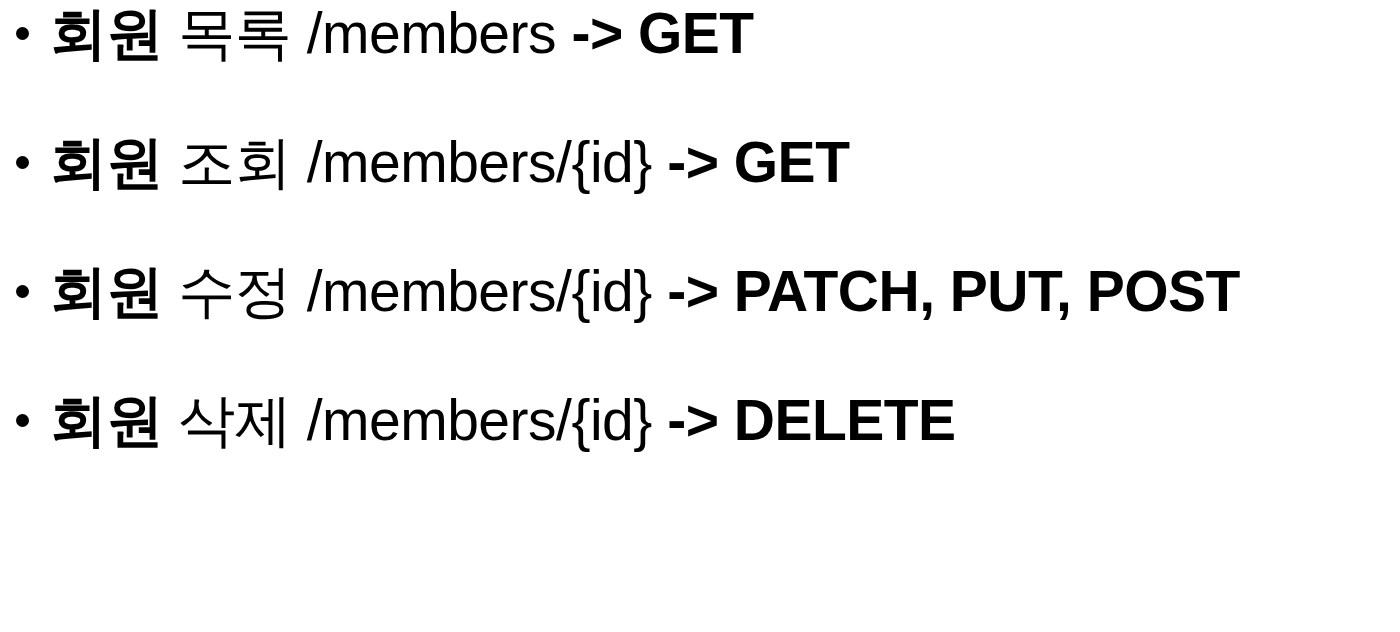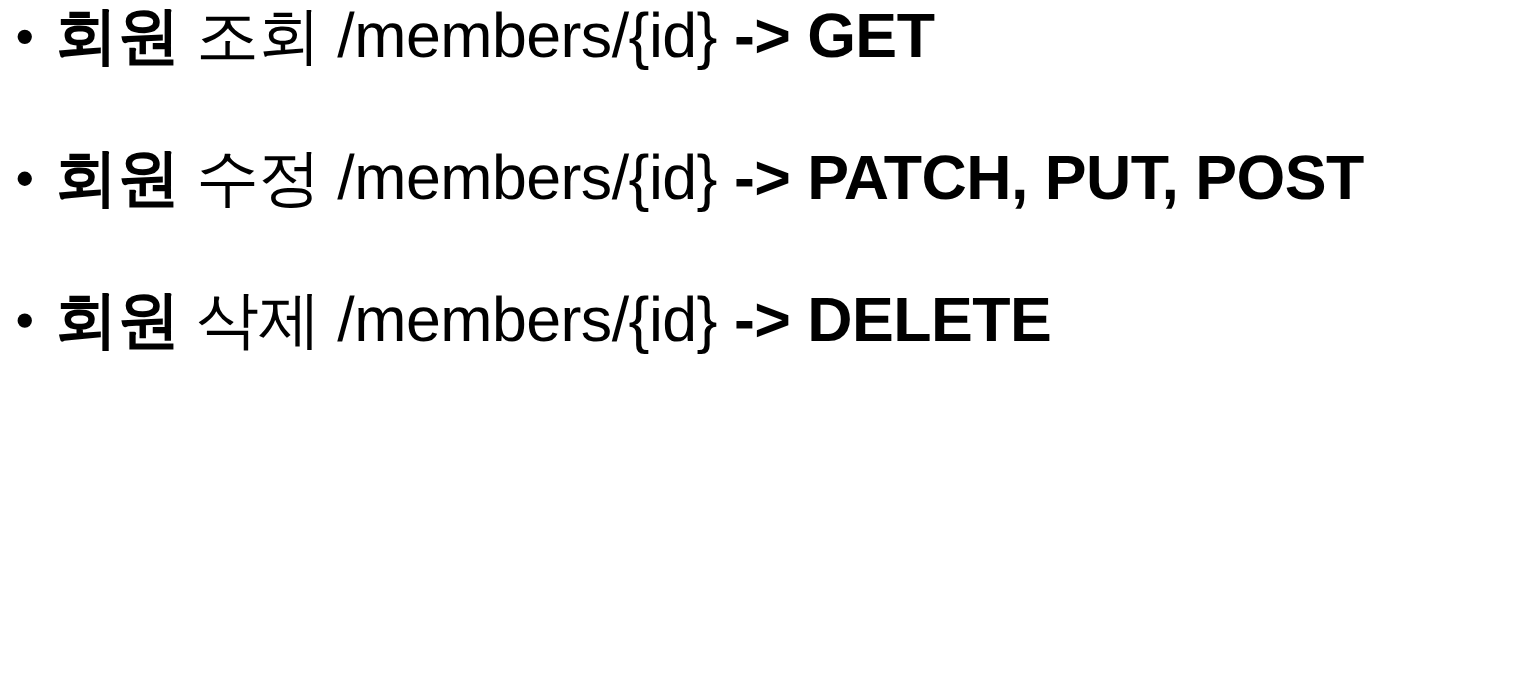--- a/index.html
+++ b/index.html
@@ -53,20 +53,24 @@
   }
   .method {
     font-weight: 700;
   }
 </style>
 </head>
 <body>
 
 <div class="doc">
   <ul class="endpoint-list">
+  <li class="endpoint-item">
+    <span class="bullet"></span>
+    <span class="text"><span class="kw">회원</span><span class="mid"> 목록 /members </span><span class="method">-&gt; GET</span></span>
+  </li>
 
 
   <li class="endpoint-item">
     <span class="bullet"></span>
     <span class="text"><span class="kw">회원</span><span class="mid"> 조회 /members/{id} </span><span class="method">-&gt; GET</span></span>
   </li>
 
   <li class="endpoint-item">
     <span class="bullet"></span>
     <span class="text"><span class="kw">회원</span><span class="mid"> 수정 /members/{id} </span><span class="method">-&gt; PATCH, PUT, POST</span></span>

